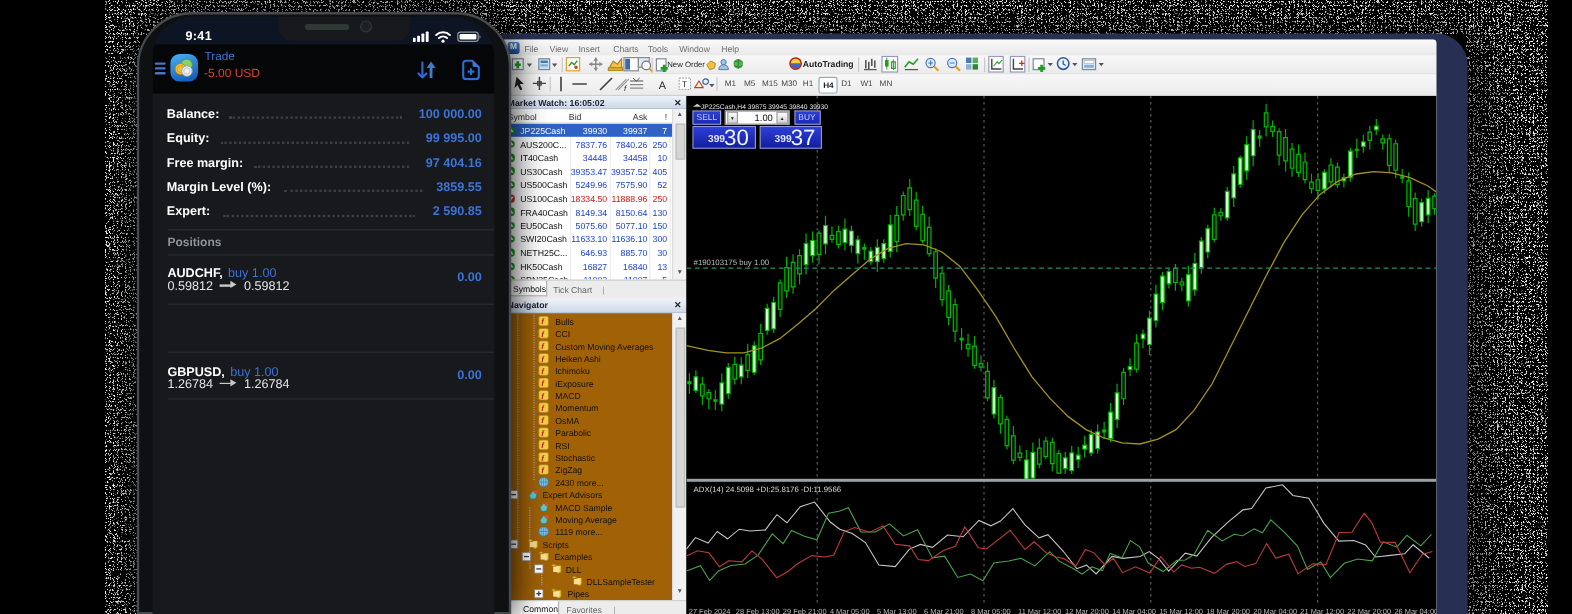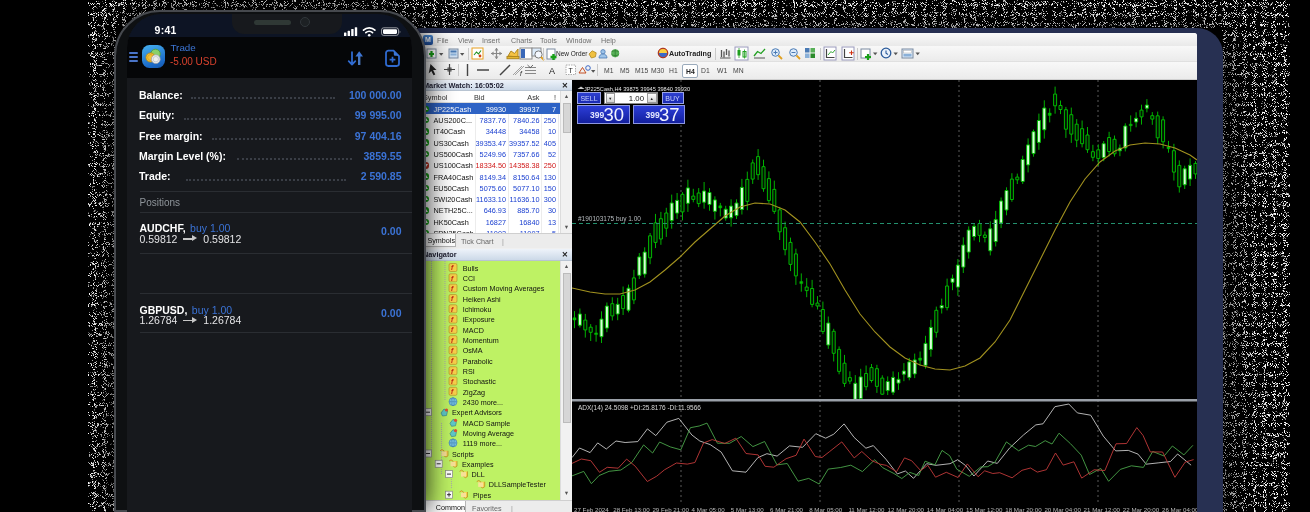--- a/index.html
+++ b/index.html
@@ -32,21 +32,21 @@
 .ico:after{content:"";position:absolute;left:1.2px;top:1.5px;border-left:2.1px solid transparent;border-right:2.1px solid transparent;border-bottom:3.6px solid #fff}
 .ico.red:after{border-bottom:none;border-top:3.6px solid #fff}
 .vline{position:absolute;top:0;width:1px;height:132px;background:#ececec}
 .mwsel{background:#2e63c5;color:#fff}
 .mwsel .c2,.mwsel .c3,.mwsel .c4{color:#fff!important}
 .mwred .c2,.mwred .c3,.mwred .c4{color:#d01818!important}
 #mwsb{position:absolute;left:140px;top:11.5px;width:12px;height:142px;background:#f1f1f1;border-left:1px solid #dcdcdc}
 #mwtabs{position:absolute;left:0;top:153.5px;width:152px;height:14.5px;background:#ececec;border-top:1px solid #cfcfcf;font-size:7.2px;color:#666}
 .tab-act{position:absolute;top:0;height:13px;background:#fff;border:1px solid #b5b5b5;border-top:none;color:#111;text-align:right;padding-top:2px}
 #nav{position:absolute;left:0;top:169.5px;width:152px;height:247px}
-#navbody{position:absolute;left:0;top:11.5px;width:140px;height:251px;background:#bef264;font-size:7.2px;color:#111;overflow:hidden}
+#navbody{position:absolute;left:0;top:11.5px;width:140px;height:251px;background:#a16207;font-size:7.2px;color:#111;overflow:hidden}
 #navsb{position:absolute;left:140px;top:11.5px;width:12px;height:239px;background:#f1f1f1;border-left:1px solid #dcdcdc}
 #navtabs{position:absolute;left:0;top:420px;width:152px;height:17px;background:#ececec;border-top:1px solid #cfcfcf;font-size:7.2px;color:#666}
 .sbarrow{position:absolute;left:1px;width:9px;text-align:center;font-size:5.5px;color:#555}
 
 #chartwrap{position:absolute;left:152px;top:46.5px;width:625px;height:449px;background:#000}
 
 #ocw{position:absolute;left:5px;top:12px;width:108px;height:33px}
 .selbtn{position:absolute;left:0;top:0;width:24px;height:12.5px;background:linear-gradient(#2e40d0,#1a2ab2);border:1px solid #9aa4e8;color:#c8d0ff;font-size:7px;text-align:center;padding-top:2.5px}
 .buybtn{position:absolute;right:1.5px;top:0;width:22px;height:12.5px;background:linear-gradient(#2e40d0,#1a2ab2);border:1px solid #9aa4e8;color:#c8d0ff;font-size:7px;text-align:center;padding-top:2.5px}
 .qtywrap{position:absolute;left:27px;top:0;width:54px;height:12.5px;background:#fff;border:1px solid #8a8a8a}
@@ -69,21 +69,21 @@
 #pburger div{height:2.2px;background:#4a74c8;margin-bottom:2px;border-radius:1px}
 #appicon{position:absolute;left:15px;top:8px;width:23px;height:23px;border-radius:7.5px;background:linear-gradient(160deg,#47b1f0 0%,#1b6ac8 75%,#1557ab 100%)}
 #ptrade{position:absolute;left:44px;top:5px;color:#3d76d6;font-size:9.8px}
 #pusd{position:absolute;left:43.5px;top:18.5px;color:#d9422e;font-size:10px}
 #picon1{position:absolute;right:47px;top:12px}
 #picon2{position:absolute;right:11px;top:11.5px}
 .brow{position:absolute;left:12.5px;right:10px;height:13px}
 .brow .lab{position:absolute;left:0;top:0;color:#fff;font-size:10.5px;font-weight:bold}
 .brow .val{position:absolute;right:0;top:0;color:#3b73d6;font-size:10.5px;font-weight:bold}
 .dots{position:absolute;bottom:2.5px;border-bottom:2px dotted #3a3e46}
-#positions-h{position:absolute;left:13px;color:#8f959b;font-size:10px;font-weight:normal}
+#positions-h{position:absolute;left:13px;color:#8f959b;font-size:10px;font-weight:bold}
 .psep{position:absolute;left:13px;right:0;height:1px;background:#2a2d32}
 .prow{position:absolute;left:13px;right:0}
 .prow .sym{color:#fff;font-size:10.5px;font-weight:bold}
 .prow .dir-b{color:#3b73d6;font-size:10.5px}
 .prow .dir-s{color:#d9422e;font-size:10.5px}
 .prow .quote{position:absolute;left:0;top:14.5px;color:#e4e4e6;font-size:10.5px}
 .prow .pl{position:absolute;right:10px;top:7px;font-size:10.5px;font-weight:bold}
 .qarr{display:inline-block;vertical-align:middle;width:14px;height:9px;position:relative;margin:0 3px 2px 3px}
 .qarr:before{content:"";position:absolute;left:0;top:3.6px;width:11px;height:1.7px;background:#c8c8c8}
 .qarr:after{content:"";position:absolute;right:0;top:0.5px;border-left:5.5px solid #c8c8c8;border-top:3.9px solid transparent;border-bottom:3.9px solid transparent}
@@ -321,28 +321,28 @@
                 <i class="ico"></i>
                 <span class="c1">US30Cash</span>
                 <span class="c2">39353.47</span>
                 <span class="c3">39357.52</span>
                 <span class="c4">405</span>
               </div>
      <div class="mwrow" style="top:45.2px">
                 <i class="ico"></i>
                 <span class="c1">US500Cash</span>
                 <span class="c2">5249.96</span>
-                <span class="c3">7357.66</span>
+                <span class="c3">7575.90</span>
                 <span class="c4">52</span>
               </div>
      <div class="mwrow mwred" style="top:56.5px">
                 <i class="ico red"></i>
                 <span class="c1">US100Cash</span>
                 <span class="c2">18334.50</span>
-                <span class="c3">14358.38</span>
+                <span class="c3">11888.96</span>
                 <span class="c4">250</span>
               </div>
      <div class="mwrow" style="top:67.8px">
                 <i class="ico"></i>
                 <span class="c1">FRA40Cash</span>
                 <span class="c2">8149.34</span>
                 <span class="c3">8150.64</span>
                 <span class="c4">130</span>
               </div>
      <div class="mwrow" style="top:79.1px">
@@ -640,21 +640,21 @@
           <span class="lab">Free margin:</span>
           <span class="val">97 404.16</span>
           <div class="dots" style="left:73px;right:61px"></div>
         </div>
   <div class="brow" style="top:136.3px">
           <span class="lab">Margin Level (%):</span>
           <span class="val">3859.55</span>
           <div class="dots" style="left:98px;right:50px"></div>
         </div>
   <div class="brow" style="top:156.6px">
-          <span class="lab">Trade:</span>
+          <span class="lab">Expert:</span>
           <span class="val">2 590.85</span>
           <div class="dots" style="left:47px;right:56px"></div>
         </div>
   <div class="psep" style="top:177.5px"></div>
   <div id="positions-h" style="top:183px">Positions</div>
   <div class="psep" style="top:198.2px"></div>
   <div class="prow" style="top:204.5px">
     <span class="sym">AUDCHF,</span> <span class="dir-b">buy 1.00</span>
     <div class="quote">0.59812 <span class="qarr"></span> 0.59812</div>
     <div class="pl" style="color:#3b73d6">0.00</div>

